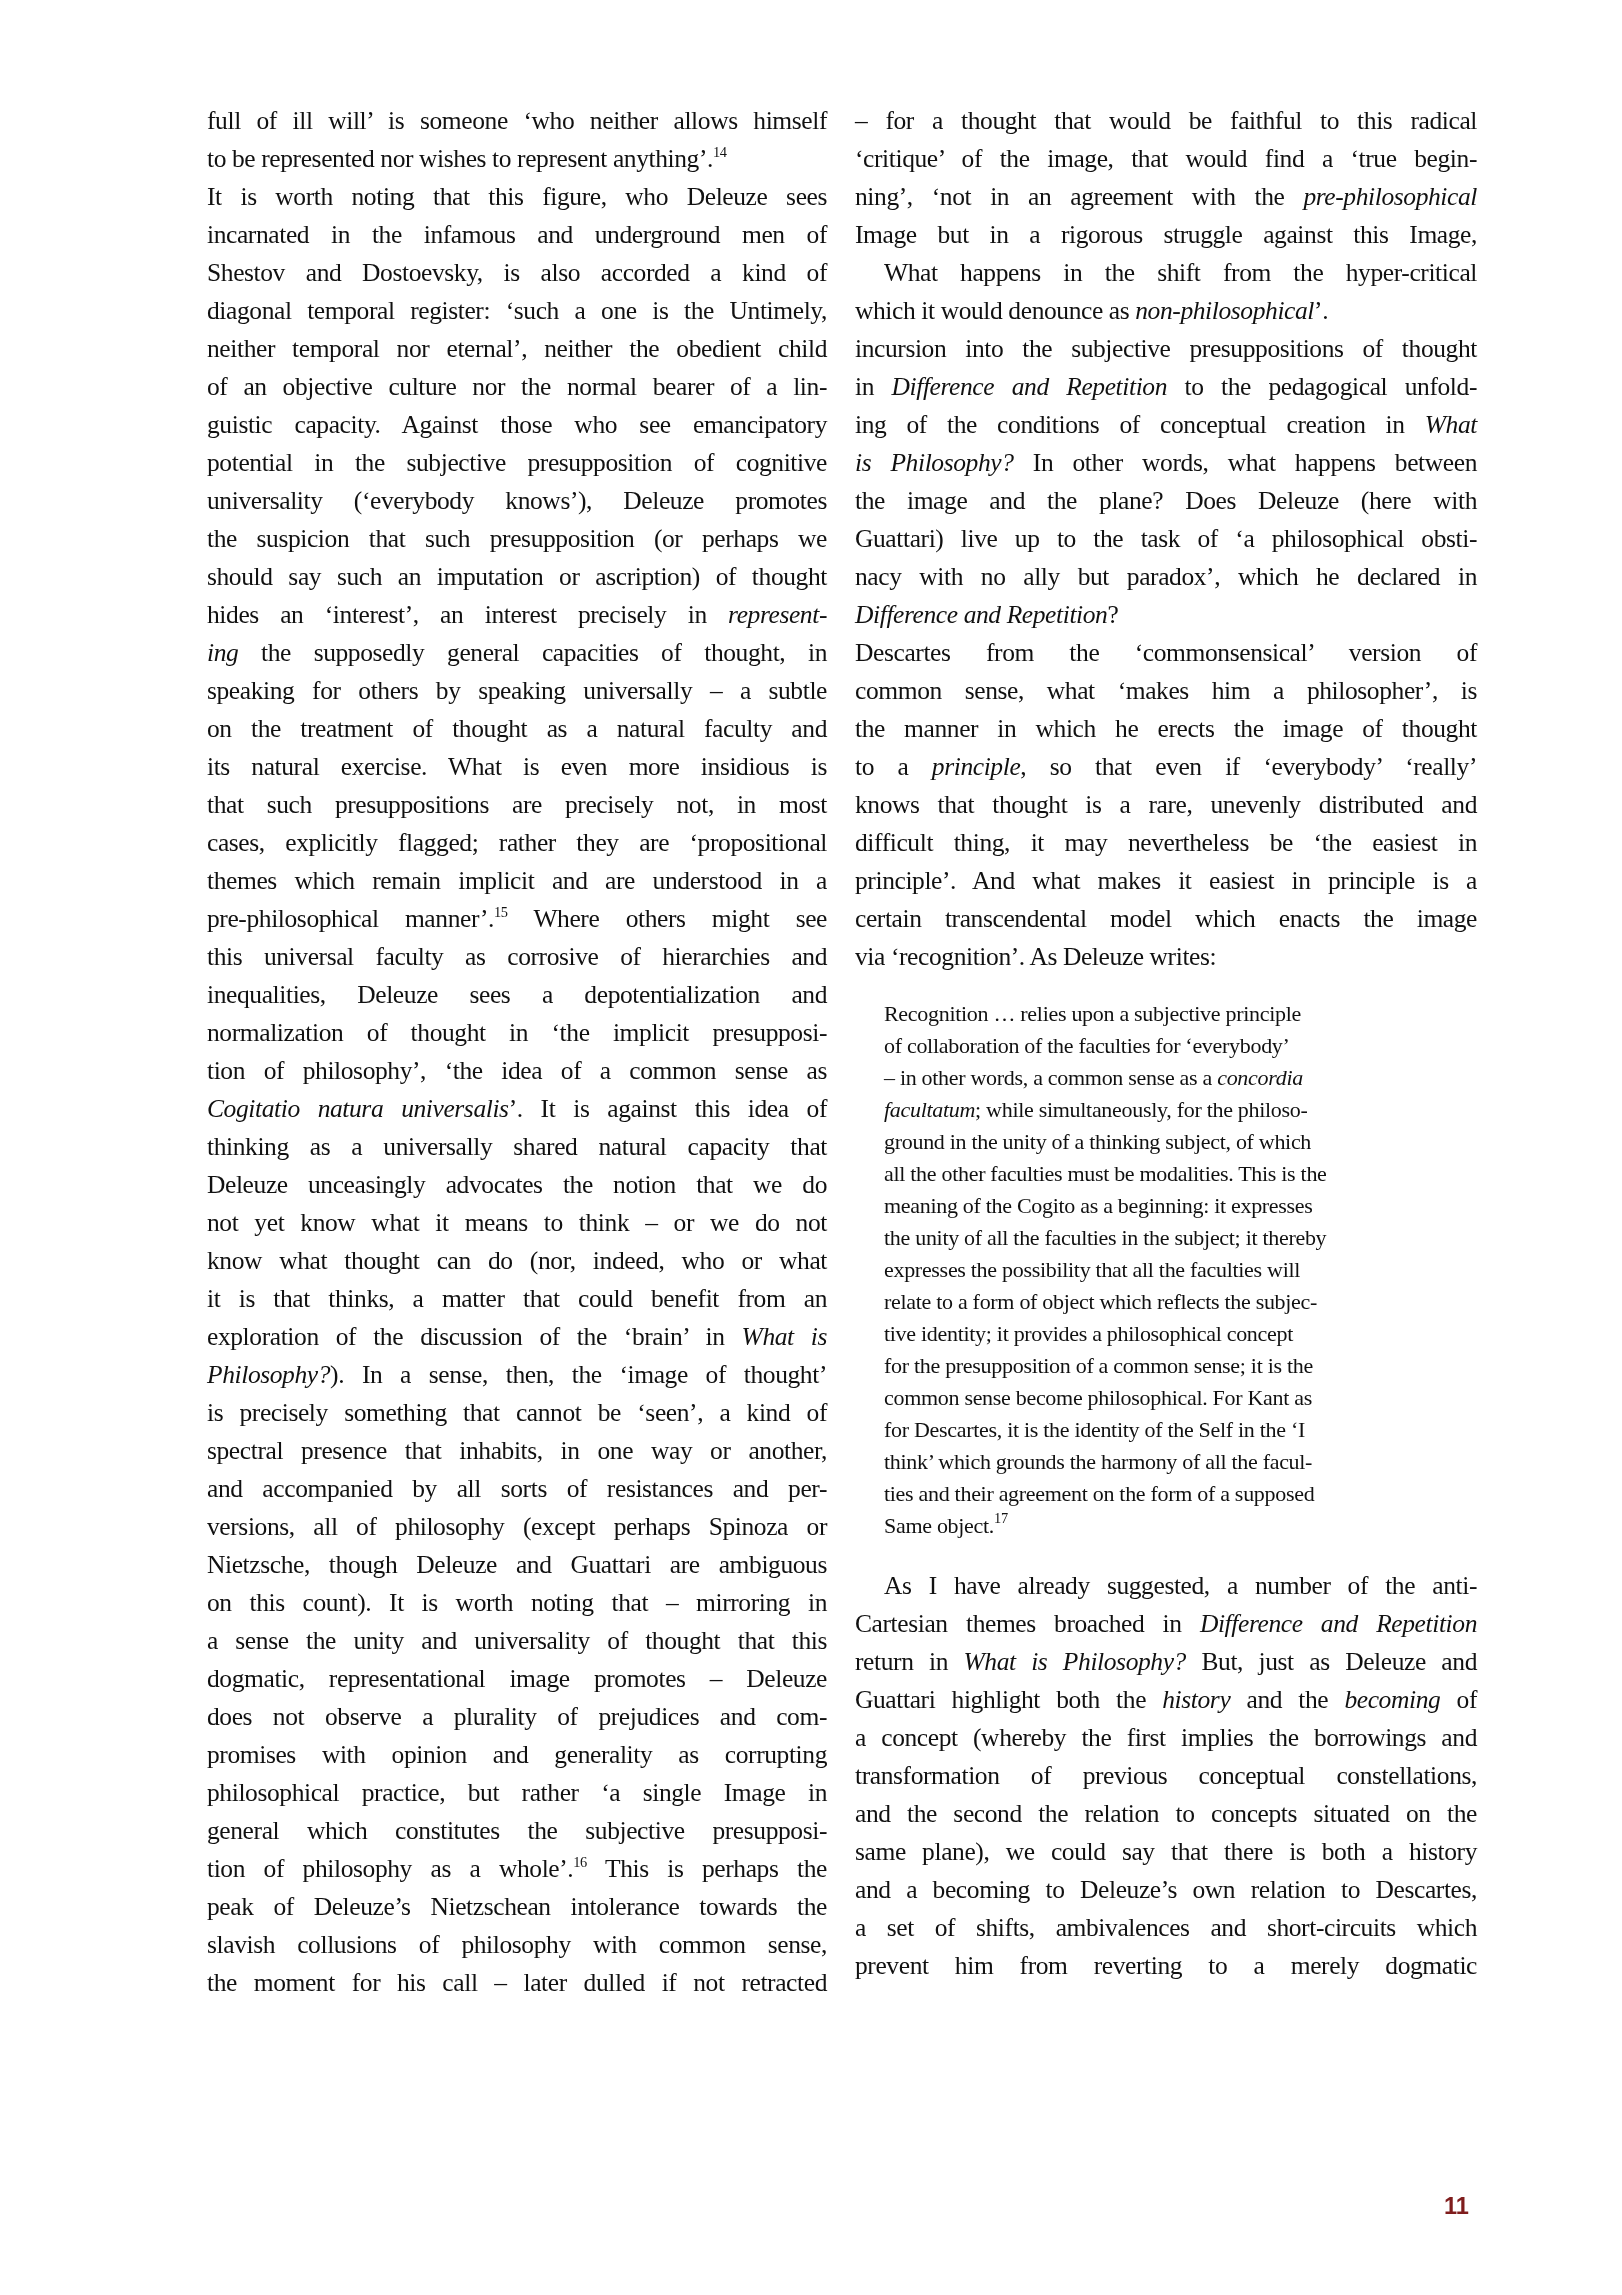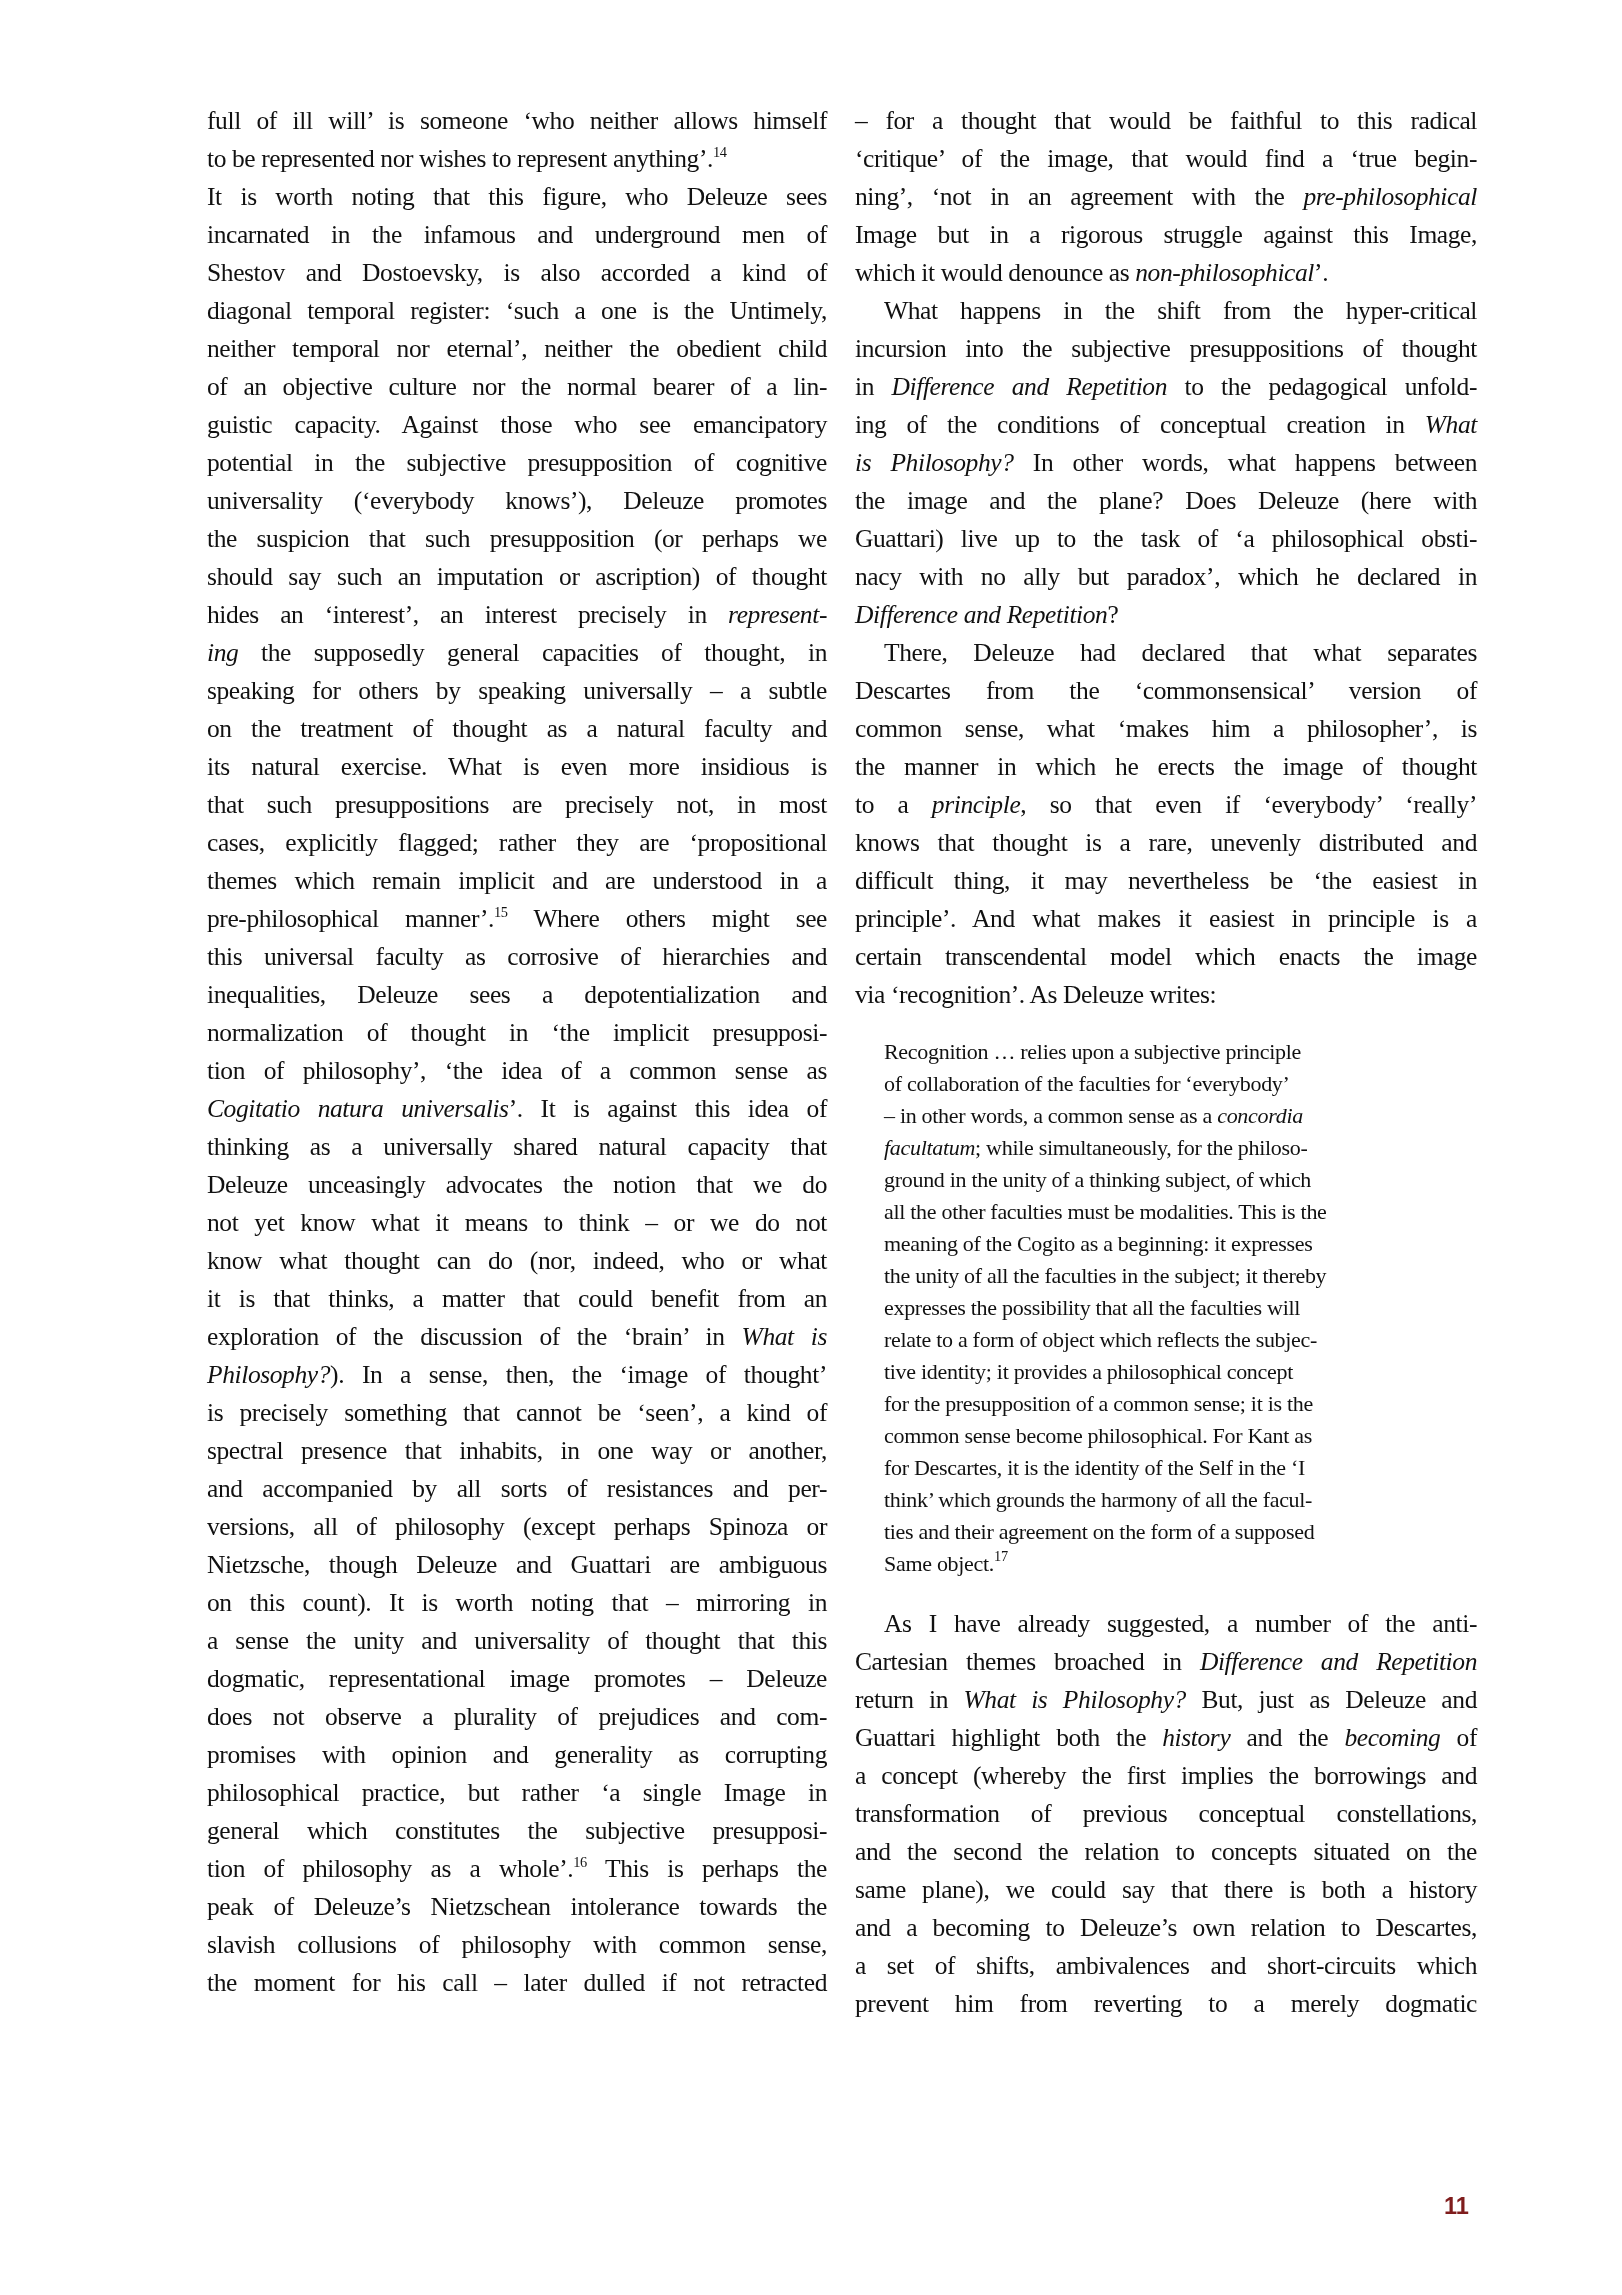--- a/index.html
+++ b/index.html
@@ -103,31 +103,30 @@
       <span class="line"><span>slavish collusions of philosophy with common sense,</span></span>
       <span class="line"><span>the moment for his call – later dulled if not retracted</span></span>
     </div>
 
   <div class="col col-right">
     <div>
         <span class="line"><span>– for a thought that would be faithful to this radical</span></span>
         <span class="line"><span>‘critique’ of the image, that would find a ‘true begin-</span></span>
         <span class="line"><span>ning’, ‘not in an agreement with the </span><i>pre-philosophical</i></span>
         <span class="line"><span>Image but in a rigorous struggle against this Image,</span></span>
+        <span class="line indent"><span>What happens in the shift from the hyper-critical</span></span>
         <span class="line last"><span>which it would denounce as </span><i>non-philosophical</i><span>’.</span></span>
-        <span class="line indent"><span>What happens in the shift from the hyper-critical</span></span>
         <span class="line"><span>incursion into the subjective presuppositions of thought</span></span>
         <span class="line"><span>in </span><i>Difference and Repetition</i><span> to the pedagogical unfold-</span></span>
         <span class="line"><span>ing of the conditions of conceptual creation in </span><i>What</i></span>
         <span class="line"><i>is Philosophy?</i><span> In other words, what happens between</span></span>
         <span class="line"><span>the image and the plane? Does Deleuze (here with</span></span>
         <span class="line"><span>Guattari) live up to the task of ‘a philosophical obsti-</span></span>
         <span class="line"><span>nacy with no ally but paradox’, which he declared in</span></span>
         <span class="line last"><i>Difference and Repetition</i><span>?</span></span>
-        <span class="line indent"><span>There, Deleuze had declared that what separates</span></span>
         <span class="line"><span>Descartes from the ‘commonsensical’ version of</span></span>
         <span class="line"><span>common sense, what ‘makes him a philosopher’, is</span></span>
         <span class="line"><span>the manner in which he erects the image of thought</span></span>
         <span class="line"><span>to a </span><i>principle</i><span>, so that even if ‘everybody’ ‘really’</span></span>
         <span class="line"><span>knows that thought is a rare, unevenly distributed and</span></span>
         <span class="line"><span>difficult thing, it may nevertheless be ‘the easiest in</span></span>
         <span class="line"><span>principle’. And what makes it easiest in principle is a</span></span>
         <span class="line"><span>certain transcendental model which enacts the image</span></span>
         <span class="line last"><span>via ‘recognition’. As Deleuze writes:</span></span>
       </div>

